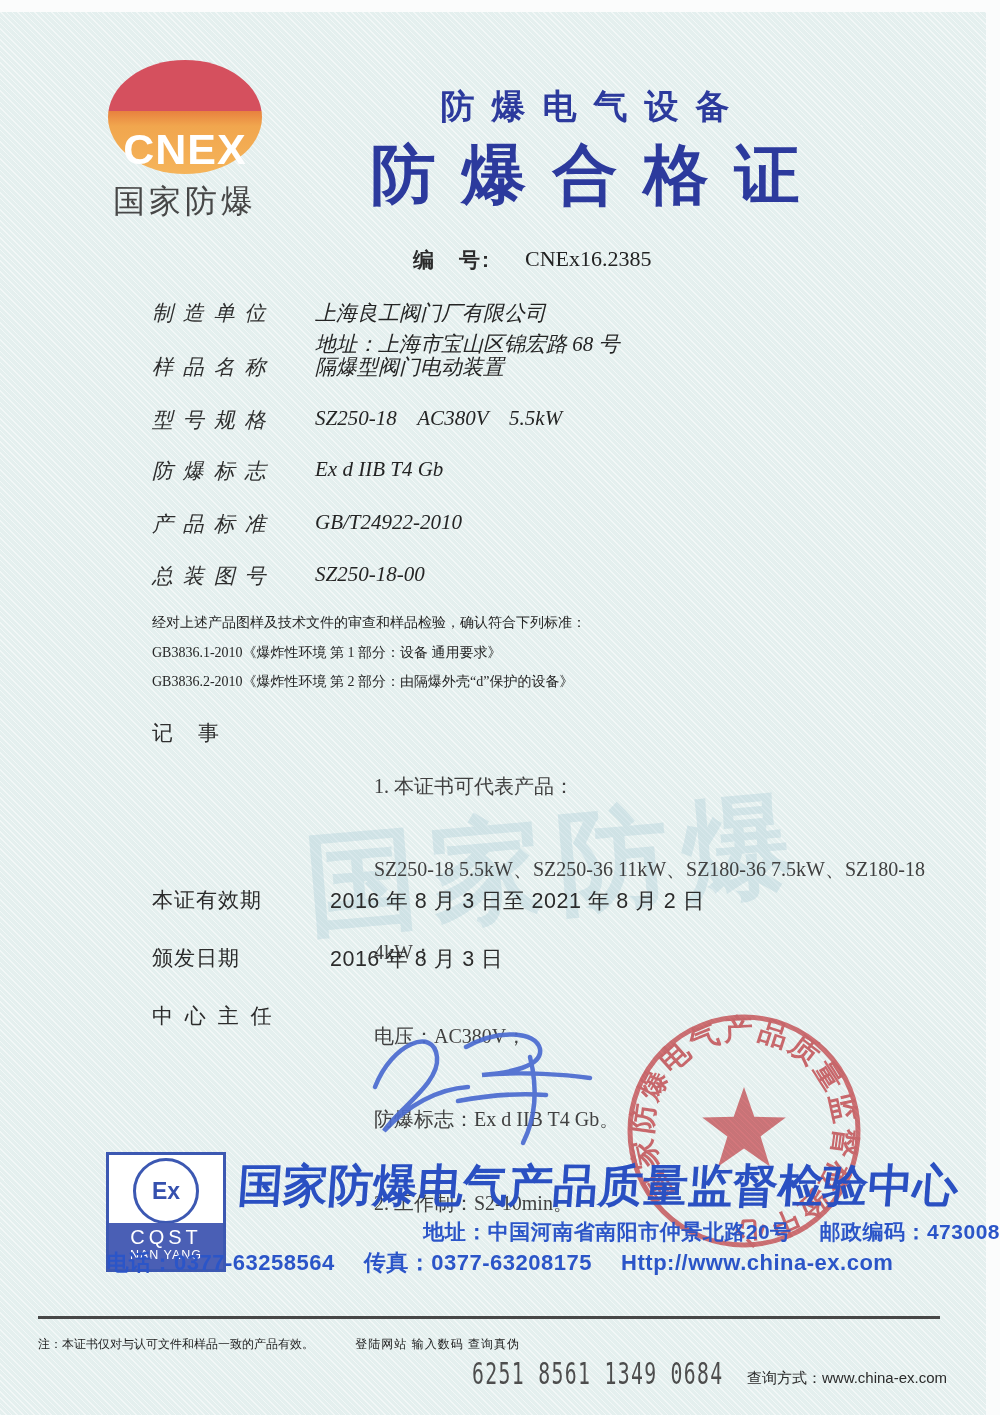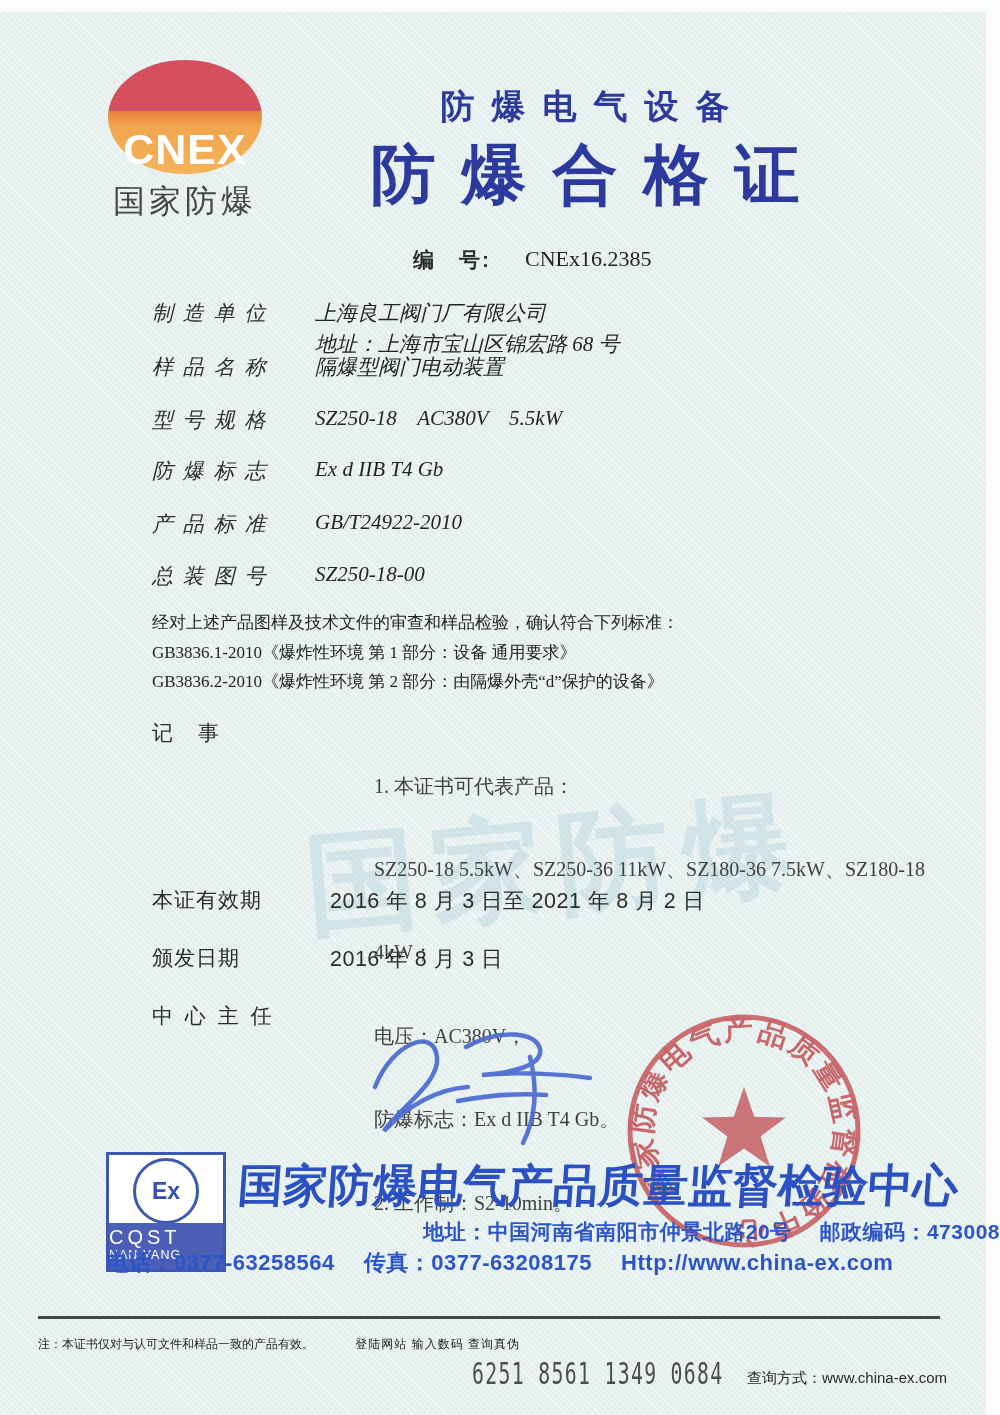--- a/index.html
+++ b/index.html
@@ -49,21 +49,21 @@
   .no-value{position:absolute;left:525px;font-size:22px;color:#222;font-family:"Liberation Serif", serif;}
 
   
   .frow{position:absolute;left:152px;width:820px;height:30px;font-style:italic;}
   .flabel{position:absolute;left:0;top:0;font-size:21px;color:#2e2e2e;letter-spacing:2px;}
   .fvalue{position:absolute;left:163px;top:0;font-size:21px;color:#242424;
           font-family:"Liberation Serif", serif;white-space:pre;}
 
   
   .std-block{position:absolute;left:152px;top:608px;width:760px;
-             font-family:"Liberation Serif", serif;font-size:17px;line-height:29.5px;color:#242424;}
+             font-family:"Liberation Serif", serif;font-size:14px;line-height:29.5px;color:#242424;}
 
   
   .remarks-label{position:absolute;left:152px;top:719px;font-size:21px;color:#2e2e2e;letter-spacing:2px;}
   .remarks{position:absolute;left:330px;top:717px;width:620px;
            font-family:"Liberation Serif", serif;font-size:20px;line-height:27.8px;color:#404040;white-space:pre;margin-left:44px;}
 
   
   .drow{position:absolute;left:152px;width:820px;height:30px;}
   .dlabel{position:absolute;left:0;font-size:21px;color:#2b2b2b;letter-spacing:1px;}
   .dvalue{position:absolute;left:178px;font-size:21.5px;color:#2b2b2b;letter-spacing:.5px;white-space:pre;}
@@ -83,21 +83,21 @@
   }
 
   
   .badge{position:absolute;left:106px;top:1152px;width:120px;height:120px;
          background:#fff;border:3px solid #3c58b2;box-sizing:border-box;}
   .badge-circle{position:absolute;left:50%;transform:translateX(-50%);top:3px;width:60px;height:60px;
                 border:3px solid #3c58b2;border-radius:50%;background:#fff;
                 display:flex;align-items:center;justify-content:center;}
   .badge-ex{font-size:23px;font-weight:bold;color:#3550ae;}
   .badge-band{position:absolute;left:0;right:0;bottom:0;height:46px;background:#4a5fb5;
-              color:#fff;text-align:left;line-height:1.05;padding-top:4px;box-sizing:border-box;}
+              color:#fff;text-align:center;line-height:1.05;padding-top:4px;box-sizing:border-box;}
   .badge-org{font-size:20px;letter-spacing:4px;display:block;}
   .badge-city{font-size:12.5px;letter-spacing:1px;display:block;margin-top:1px;}
   .org-name{
     position:absolute;left:238px;top:1156px;width:690px;
     font-family:"Liberation Serif", serif;font-weight:bold;
     font-size:45px;color:#2a50c2;transform:skewX(-4deg);white-space:nowrap;
   }
   .org-address{position:absolute;left:90px;top:1218px;width:910px;text-align:right;
                font-size:21px;font-weight:bold;color:#2b55c8;letter-spacing:.5px;white-space:pre;}
   .org-contact{position:absolute;left:0;top:1248px;width:1000px;text-align:center;

